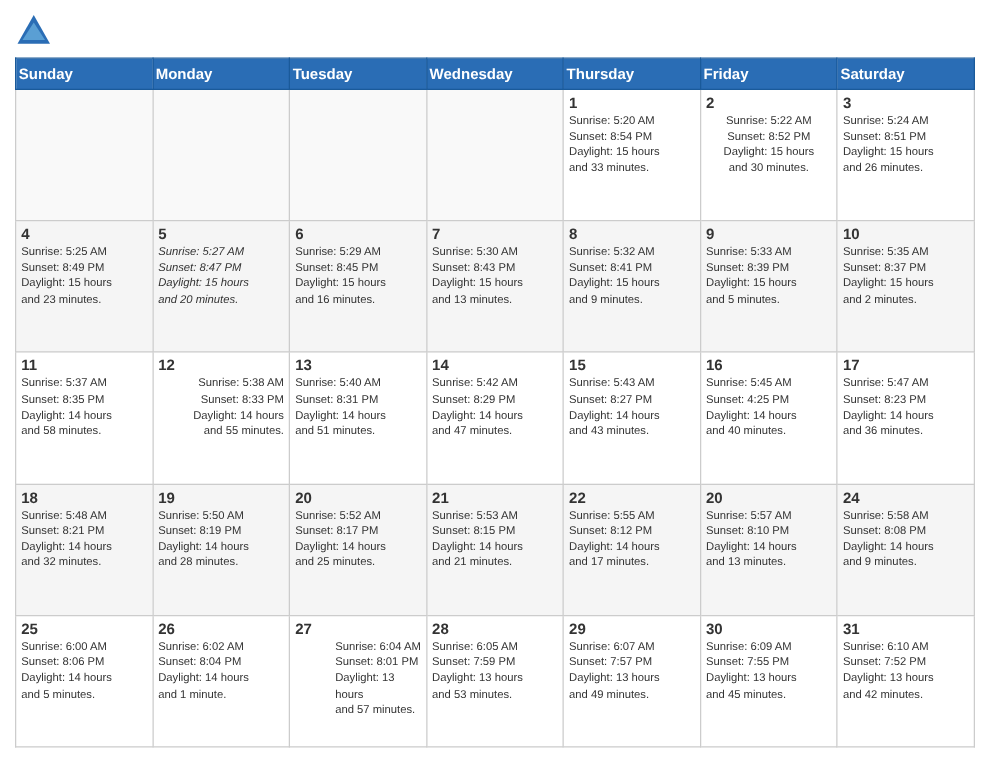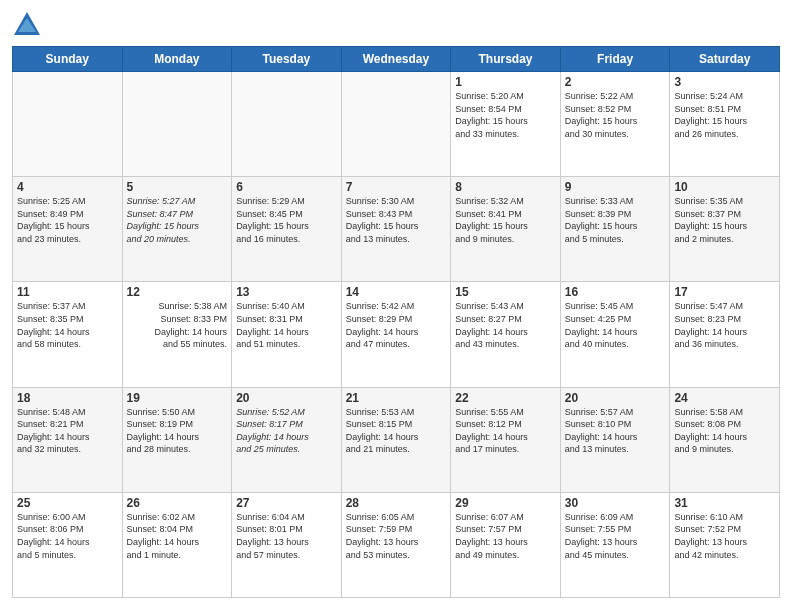--- a/index.html
+++ b/index.html
@@ -63,21 +63,21 @@
     .calendar {
       flex: 1;
       border: 1px solid #ccc;
       border-collapse: collapse;
       width: 100%;
       table-layout: fixed;
     }
     .calendar th {
       background: #2a6db5;
       color: #fff;
-      text-align: center;
+      text-align: left;
       padding: 5px 2px;
       font-size: 12px;
       border: 1px solid #1a5a9a;
     }
     .calendar td {
       border: 1px solid #ccc;
       vertical-align: top;
       padding: 3px 4px;
       font-size: 9.5px;
       color: #333;
@@ -149,21 +149,21 @@
           <td class="empty"></td>
           <td>
             <span class="day-num">1</span>
             <div class="day-info" style="white-space: pre-line;">Sunrise: 5:20 AM
 Sunset: 8:54 PM
 Daylight: 15 hours
 and 33 minutes.</div>
           </td>
           <td>
             <span class="day-num">2</span>
-            <div class="day-info" style="white-space: pre-line;">Sunrise: 5:22 AM
+            <div class="day-info" style="white-space: pre-line; text-align: center;">Sunrise: 5:22 AM
 Sunset: 8:52 PM
 Daylight: 15 hours
 and 30 minutes.</div>
           </td>
           <td>
             <span class="day-num">3</span>
             <div class="day-info" style="white-space: pre-line;">Sunrise: 5:24 AM
 Sunset: 8:51 PM
 Daylight: 15 hours
 and 26 minutes.</div>
@@ -281,21 +281,21 @@
           </td>
           <td>
             <span class="day-num">19</span>
             <div class="day-info" style="white-space: pre-line;">Sunrise: 5:50 AM
 Sunset: 8:19 PM
 Daylight: 14 hours
 and 28 minutes.</div>
           </td>
           <td>
             <span class="day-num">20</span>
-            <div class="day-info" style="white-space: pre-line; font-style: italic;">Sunrise: 5:52 AM
+            <div class="day-info" style="white-space: pre-line;">Sunrise: 5:52 AM
 Sunset: 8:17 PM
 Daylight: 14 hours
 and 25 minutes.</div>
           </td>
           <td>
             <span class="day-num">21</span>
             <div class="day-info" style="white-space: pre-line;">Sunrise: 5:53 AM
 Sunset: 8:15 PM
 Daylight: 14 hours
 and 21 minutes.</div>
@@ -332,21 +332,21 @@
           </td>
           <td>
             <span class="day-num">26</span>
             <div class="day-info" style="white-space: pre-line;">Sunrise: 6:02 AM
 Sunset: 8:04 PM
 Daylight: 14 hours
 and 1 minute.</div>
           </td>
           <td>
             <span class="day-num">27</span>
-            <div class="day-info" style="white-space: pre-line;">Sunrise: 6:04 AM
+            <div class="day-info" style="white-space: pre-line; margin-left: 32px;">Sunrise: 6:04 AM
 Sunset: 8:01 PM
 Daylight: 13 hours
 and 57 minutes.</div>
           </td>
           <td>
             <span class="day-num">28</span>
             <div class="day-info" style="white-space: pre-line;">Sunrise: 6:05 AM
 Sunset: 7:59 PM
 Daylight: 13 hours
 and 53 minutes.</div>

